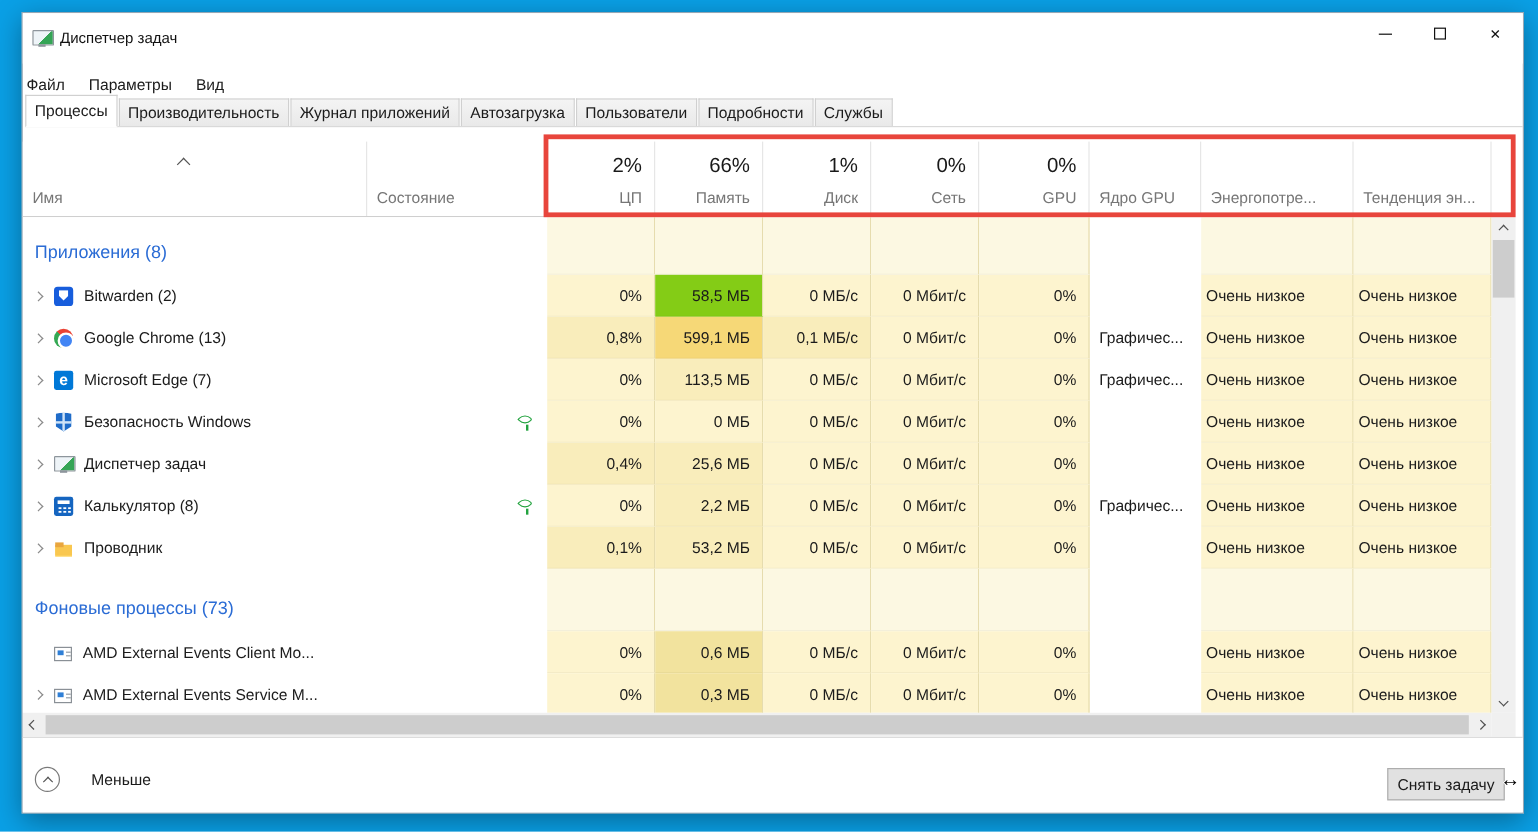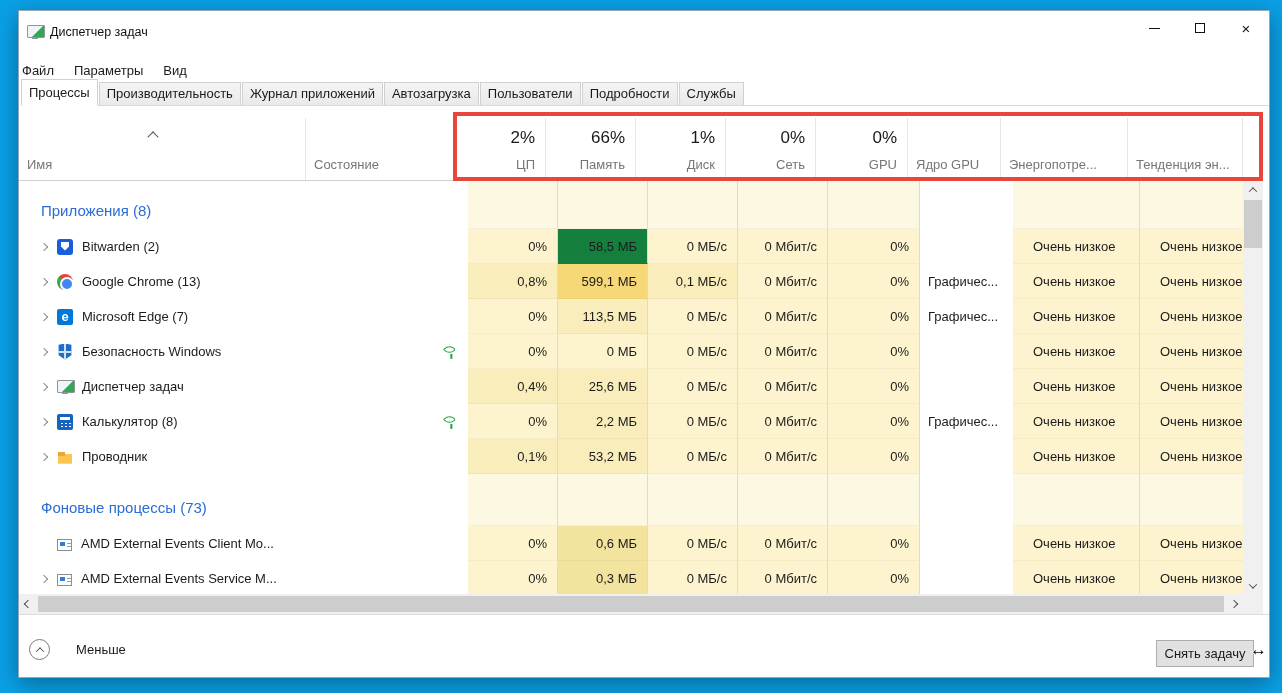--- a/index.html
+++ b/index.html
@@ -58,30 +58,30 @@
   .hcell.metric .hval { position:absolute; top:10px; right:10px; font-size:17px; color:#191919; }
   .hcell.metric .hlabel { left:auto; right:10px; }
   .sort-caret { position:absolute; left:130px; top:15px; width:8px; height:8px;
     border-top:1px solid #555; border-right:1px solid #555; transform:rotate(-45deg); }
 
   
   .annotation-box { position:absolute; left:434px; top:101px; width:810px; height:69px;
     border:4px solid var(--annot,#e8453c); z-index:30; pointer-events:none; }
 
   
-  .rows { position:absolute; left:0; top:170px; width:1224px; height:413px; overflow:hidden; background:#fff;margin-left:12px; }
+  .rows { position:absolute; left:0; top:170px; width:1224px; height:413px; overflow:hidden; background:#fff; }
   .row { display:flex; width:1224px; }
   .proc-row { height:35px; }
   .group-row { height:48px; }
   .group-row.tall { height:52px; }
   .cell { height:100%; position:relative; display:flex; align-items:center; overflow:hidden; white-space:nowrap; }
   .cell.heat { border-right:1px solid #e6dcae; border-bottom:1px solid rgba(0,0,0,.035); }
   .cell.num { justify-content:flex-end; padding-right:10px; }
   .c-eng.cell { padding-left:8px; color:#1b1b1b; }
-  .c-pow.cell, .c-tr.cell { padding-left:20px; }
+  .c-pow.cell, .c-tr.cell { padding-left:4px; }
   .group-label { color:var(--grp,#2b6cd5); font-size:15px; padding-left:10px; }
   .group-row .c-name { align-items:flex-end; padding-bottom:10px; }
   .chev-slot { width:26px; display:inline-flex; justify-content:center; flex:none; }
   .chev { width:6px; height:6px; border-top:1.4px solid #8a8a8a; border-right:1.4px solid #8a8a8a; transform:rotate(45deg); }
   .proc-label { margin-left:9px; }
 
   
   .c-status .leaf { position:absolute; right:14px; top:50%; margin-top:-7px; width:9px; height:9px;
     border:1.5px solid var(--leaf,#23a33f); border-radius:0 100% 2px 100%; transform:rotate(-45deg); }
   .c-status .leaf .leaf-stem { position:absolute; left:-1px; bottom:-5px; width:1.5px; height:5px; background:var(--leaf,#23a33f); transform:rotate(45deg); }
@@ -237,21 +237,21 @@
       <div class="row proc-row">
         <div class="cell c-name">
           <span class="chev-slot">
             <span class="chev"></span>
           </span>
           <span class="icon icon-bitwarden"></span>
           <span class="proc-label">Bitwarden (2)</span>
         </div>
         <div class="cell c-status"></div>
         <div class="cell heat num c-m" style="background: rgb(253, 244, 207);">0%</div>
-        <div class="cell heat num c-m" style="background: #15803d; padding-left: 40px;">58,5 МБ</div>
+        <div class="cell heat num c-m" style="background: #84cc16; padding-left: 40px;">58,5 МБ</div>
         <div class="cell heat num c-m" style="background: rgb(253, 244, 207);">0 МБ/с</div>
         <div class="cell heat num c-m" style="background: rgb(253, 244, 207);">0 Мбит/с</div>
         <div class="cell heat num c-gpu" style="background: rgb(253, 244, 207);">0%</div>
         <div class="cell c-eng"></div>
         <div class="cell heat c-pow" style="background: rgb(253, 244, 207);">Очень низкое</div>
         <div class="cell heat c-tr" style="background: rgb(253, 244, 207);">Очень низкое</div>
       </div>
       <div class="row proc-row">
         <div class="cell c-name">
           <span class="chev-slot">

